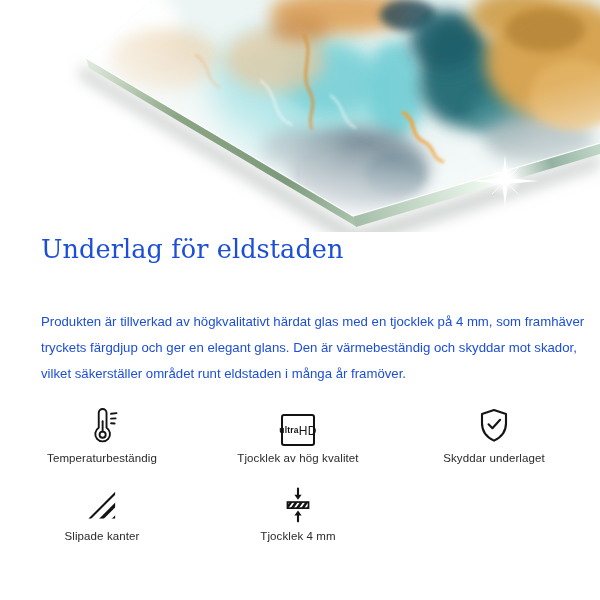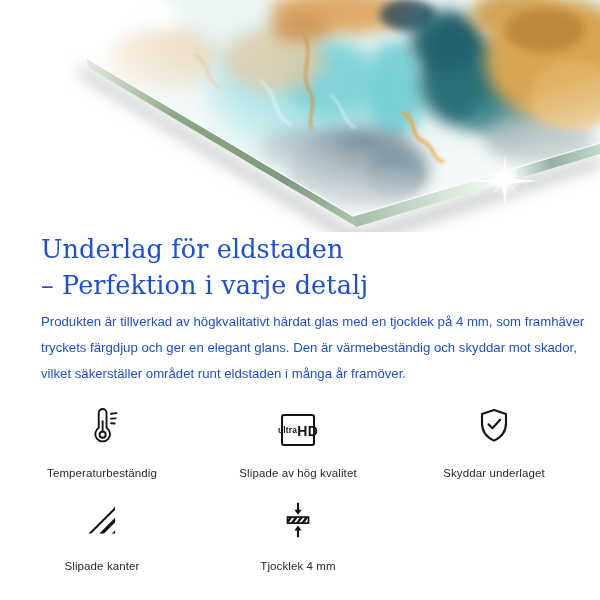--- a/index.html
+++ b/index.html
@@ -19,28 +19,28 @@
   .desc{position:absolute;left:41px;top:309px;width:540px;
         font-size:13.2px;line-height:26px;color:#1d4ed8;letter-spacing:0;}
   .desc div{white-space:nowrap;}
 
   
   .features{position:absolute;left:4px;top:404px;width:588px;
             display:grid;grid-template-columns:repeat(3,1fr);row-gap:18px;
             justify-items:center;}
   .feature{display:flex;flex-direction:column;align-items:center;}
   .f-icon{height:42px;display:flex;align-items:flex-end;justify-content:center;}
-  .f-label{margin-top:21px;font-size:11.5px;color:#2a2a2a;letter-spacing:.1px;}
+  .f-label{margin-top:6px;font-size:11.5px;color:#2a2a2a;letter-spacing:.1px;}
 
   
   .uhd{width:30px;height:28px;border:2.5px solid #121212;border-radius:3px;
        display:flex;flex-direction:row;align-items:center;justify-content:center;
        line-height:1;color:#121212;background:#fff;}
   .uhd .u-top{font-size:8.5px;font-weight:700;letter-spacing:.2px;}
-  .uhd .u-bot{font-size:14px;font-weight:700;letter-spacing:.3px;margin-top:1px;}
+  .uhd .u-bot{font-size:12px;font-weight:400;letter-spacing:.3px;margin-top:1px;}
 
   svg .ln{stroke:#141414;fill:none;stroke-width:1.8;stroke-linecap:round;stroke-linejoin:round;}
   svg .ln2{stroke:#141414;fill:none;stroke-width:2;stroke-linecap:round;stroke-linejoin:round;}
   svg .fl{fill:#141414;}
 </style>
 </head>
 <body>
 
 <div class="hero">
   <svg width="600" height="232" viewBox="0 0 600 232">
@@ -148,21 +148,20 @@
       <polygon points="471,181 505,178 539,181 505,184" fill="#ffffff"></polygon>
       <polygon points="505,155 502,181 505,207 508,181" fill="#ffffff"></polygon>
       <line x1="492" y1="168" x2="518" y2="194" stroke="#ffffff" stroke-width="1" opacity="0.8"></line>
       <line x1="518" y1="168" x2="492" y2="194" stroke="#ffffff" stroke-width="1" opacity="0.8"></line>
     </g>
   </svg>
 </div>
 
 <div class="heading">
   <div>Underlag för eldstaden</div>
-  <div>– Perfektion i varje detalj</div>
 </div>
 
 <div class="desc">
   <div>Produkten är tillverkad av högkvalitativt härdat glas med en tjocklek på 4 mm, som framhäver</div>
   <div>tryckets färgdjup och ger en elegant glans. Den är värmebeständig och skyddar mot skador,</div>
   <div>vilket säkerställer området runt eldstaden i många år framöver.</div>
 </div>
 
 <div class="features">
 
@@ -180,21 +179,21 @@
     <div class="f-label">Temperaturbeständig</div>
   </div>
 
   <div class="feature">
     <div class="f-icon">
       <div class="uhd">
         <span class="u-top">ultra</span>
         <span class="u-bot">HD</span>
       </div>
     </div>
-    <div class="f-label">Slipade av hög kvalitet</div>
+    <div class="f-label">Tjocklek av hög kvalitet</div>
   </div>
 
   <div class="feature">
     <div class="f-icon">
       <svg width="38" height="40" viewBox="0 0 36 38">
         <path class="ln2" d="M18 3.8 L29.4 7.5 V16.4 C29.4 24.9 24.5 29.9 18 32.9 C11.5 29.9 6.6 24.9 6.6 16.4 V7.5 Z"></path>
         <path class="ln2" d="M12.8 17.4 l3.7 3.7 l7.3 -8"></path>
       </svg>
     </div>
     <div class="f-label">Skyddar underlaget</div>

